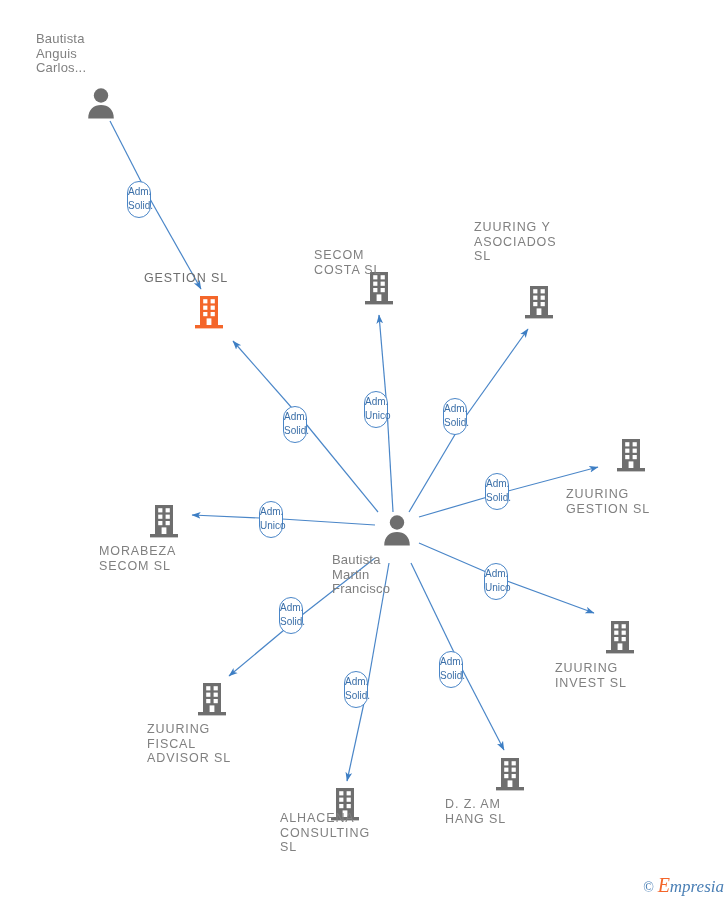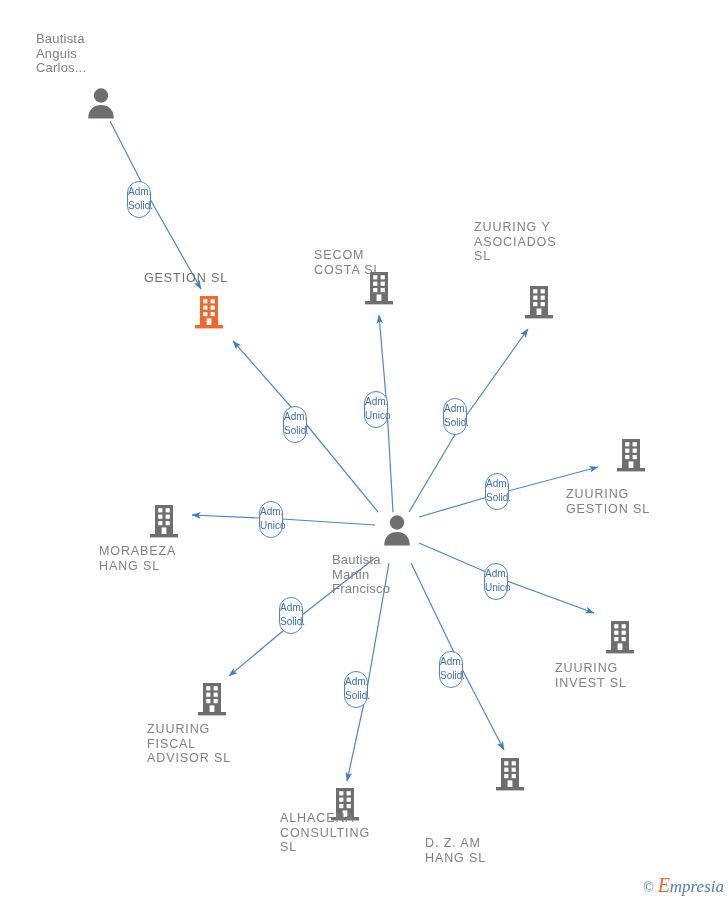--- a/index.html
+++ b/index.html
@@ -234,21 +234,21 @@
             <rect x="10.2" y="5.2" width="4.2" height="4.2" fill="#ffffff"></rect>
             <rect x="17.6" y="5.2" width="4.2" height="4.2" fill="#ffffff"></rect>
             <rect x="10.2" y="11.6" width="4.2" height="4.2" fill="#ffffff"></rect>
             <rect x="17.6" y="11.6" width="4.2" height="4.2" fill="#ffffff"></rect>
             <rect x="10.2" y="18" width="4.2" height="4.2" fill="#ffffff"></rect>
             <rect x="17.6" y="18" width="4.2" height="4.2" fill="#ffffff"></rect>
             <rect x="13.6" y="24.4" width="4.8" height="6.6" fill="#ffffff"></rect>
           </svg>
         </div>
       </div>
-      <div class="node" style="left: 490px; top: 797px; margin-top: 39px;">
+      <div class="node" style="left: 510px; top: 797px;">
         <div class="label">D. Z. AM
 HANG  SL</div>
       </div>
       <div class="node below" style="left: 345px; top: 786px;">
         <div>
           <svg class="glyph" viewBox="0 0 32 36" xmlns="http://www.w3.org/2000/svg">
             <rect x="7" y="2" width="18" height="29" fill="#6e6e6e"></rect>
             <rect x="2" y="31" width="28" height="3.4" fill="#6e6e6e"></rect>
             <rect x="10.2" y="5.2" width="4.2" height="4.2" fill="#ffffff"></rect>
             <rect x="17.6" y="5.2" width="4.2" height="4.2" fill="#ffffff"></rect>
@@ -295,21 +295,21 @@
             <rect x="10.2" y="11.6" width="4.2" height="4.2" fill="#ffffff"></rect>
             <rect x="17.6" y="11.6" width="4.2" height="4.2" fill="#ffffff"></rect>
             <rect x="10.2" y="18" width="4.2" height="4.2" fill="#ffffff"></rect>
             <rect x="17.6" y="18" width="4.2" height="4.2" fill="#ffffff"></rect>
             <rect x="13.6" y="24.4" width="4.8" height="6.6" fill="#ffffff"></rect>
           </svg>
         </div>
       </div>
       <div class="node" style="left: 164px; top: 544px;">
         <div class="label">MORABEZA
-HANG  SL</div>
+SECOM  SL</div>
       </div>
       <div class="node below" style="left: 397px; top: 512px;">
         <div>
           <svg class="glyph" viewBox="0 0 32 36" xmlns="http://www.w3.org/2000/svg">
             <circle cx="16" cy="10.5" r="7.2" fill="#6e6e6e"></circle>
             <path d="M3.2 33.5 C3.2 24.2 9 20 16 20 C23 20 28.8 24.2 28.8 33.5 Z" fill="#6e6e6e"></path>
           </svg>
         </div>
       </div>
       <div class="node" style="left: 397px; top: 553px;">

